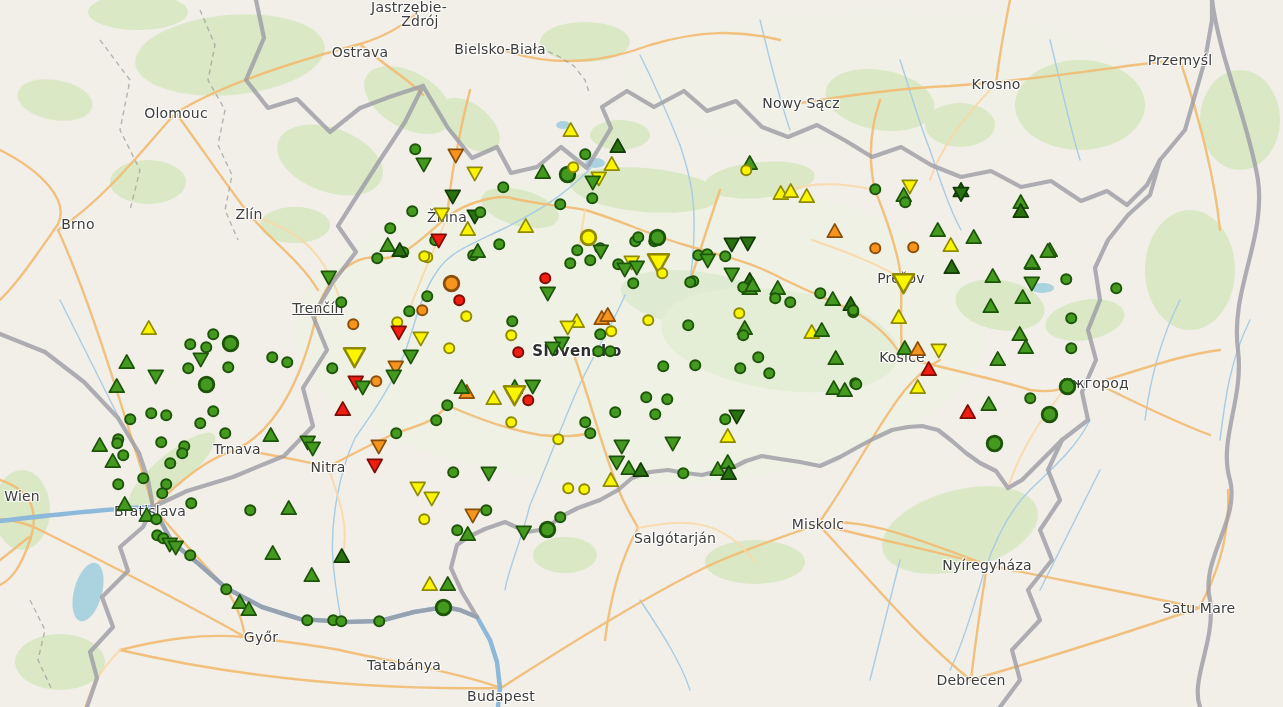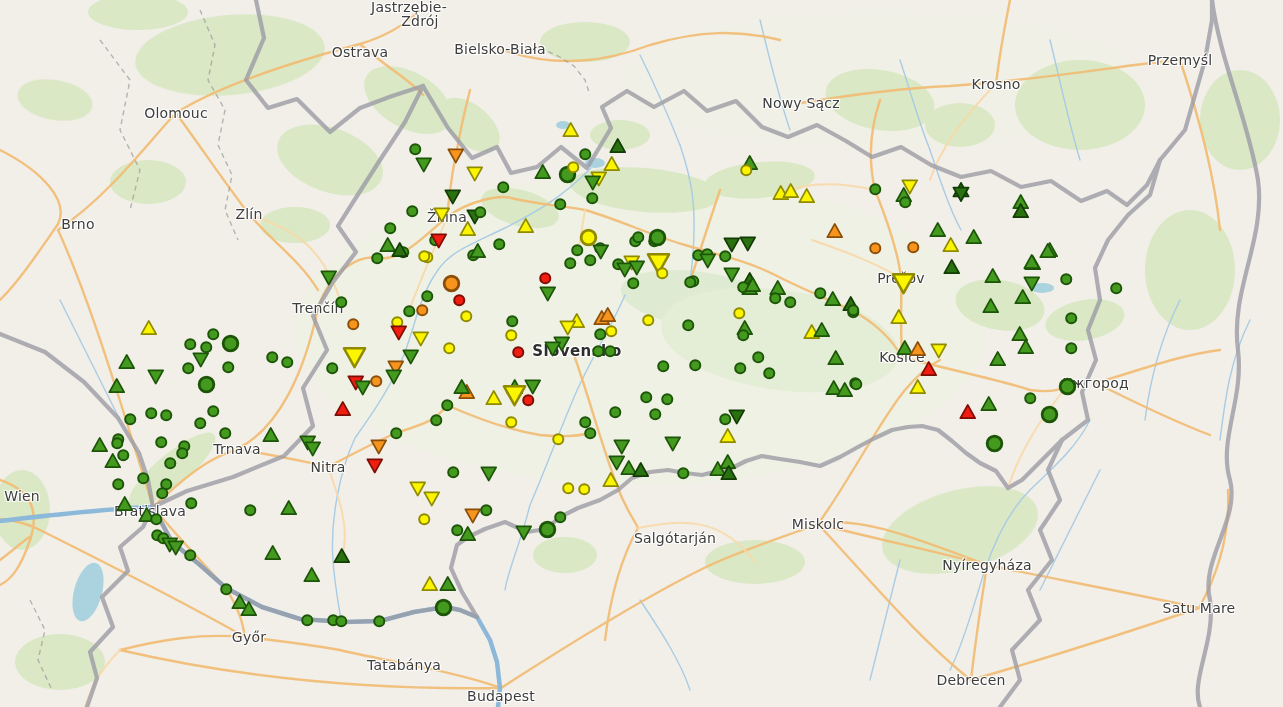--- a/index.html
+++ b/index.html
@@ -170,31 +170,31 @@
       <div class="city-label" style="left: 409px; top: 7px;">Jastrzębie-</div>
       <div class="city-label" style="left: 420px; top: 21px;">Zdrój</div>
       <div class="city-label" style="left: 360px; top: 44px; margin-top: 8px;">Ostrava</div>
       <div class="city-label" style="left: 500px; top: 49px;">Bielsko-Biała</div>
       <div class="city-label" style="left: 801px; top: 103px;">Nowy Sącz</div>
       <div class="city-label" style="left: 996px; top: 84px;">Krosno</div>
       <div class="city-label" style="left: 1180px; top: 60px;">Przemyśl</div>
       <div class="city-label" style="left: 176px; top: 113px;">Olomouc</div>
       <div class="city-label" style="left: 58px; top: 224px; padding-left: 40px;">Brno</div>
       <div class="city-label" style="left: 249px; top: 214px;">Zlín</div>
-      <div class="city-label" style="left: 318px; top: 308px;">Trenčín</div>
+      <div class="city-label" style="left: 318px; top: 308px; text-decoration: underline;">Trenčín</div>
       <div class="city-label" style="left: 447px; top: 217px;">Žilina</div>
       <div class="city-label bold" style="left: 577px; top: 351px;">Slovensko</div>
       <div class="city-label" style="left: 901px; top: 278px;">Prešov</div>
       <div class="city-label" style="left: 902px; top: 357px;">Košice</div>
       <div class="city-label" style="left: 1096px; top: 383px;">Ужгород</div>
       <div class="city-label" style="left: 237px; top: 449px;">Trnava</div>
       <div class="city-label" style="left: 328px; top: 467px;">Nitra</div>
       <div class="city-label" style="left: 22px; top: 496px;">Wien</div>
       <div class="city-label" style="left: 150px; top: 511px;">Bratislava</div>
-      <div class="city-label" style="left: 249px; top: 637px; text-align: right;">Győr</div>
+      <div class="city-label" style="left: 261px; top: 637px; text-align: right;">Győr</div>
       <div class="city-label" style="left: 404px; top: 665px;">Tatabánya</div>
       <div class="city-label" style="left: 501px; top: 696px;">Budapest</div>
       <div class="city-label" style="left: 675px; top: 528px; margin-top: 10px;">Salgótarján</div>
       <div class="city-label" style="left: 818px; top: 524px;">Miskolc</div>
       <div class="city-label" style="left: 987px; top: 565px;">Nyíregyháza</div>
       <div class="city-label" style="left: 971px; top: 680px;">Debrecen</div>
       <div class="city-label" style="left: 1199px; top: 608px;">Satu Mare</div>
     </div>
 
   <div class="layer" id="markers">

